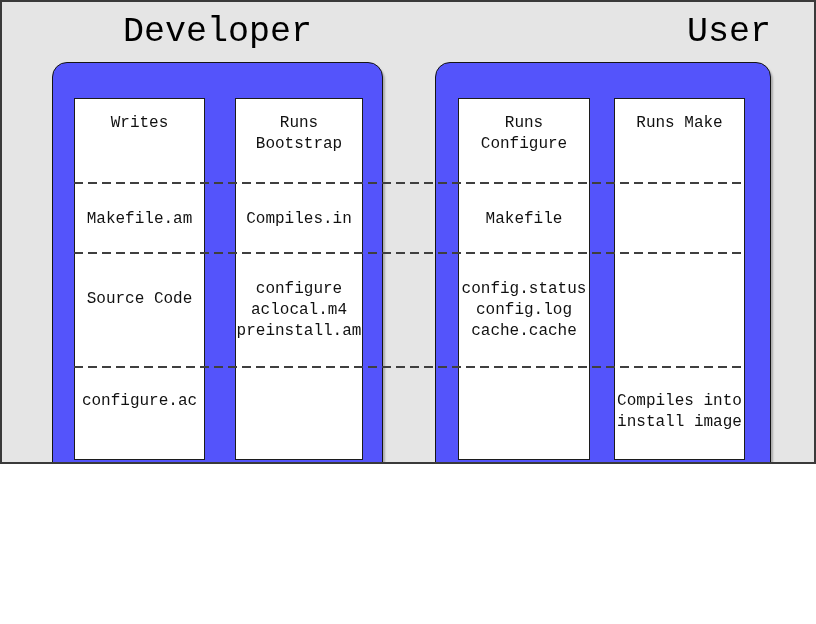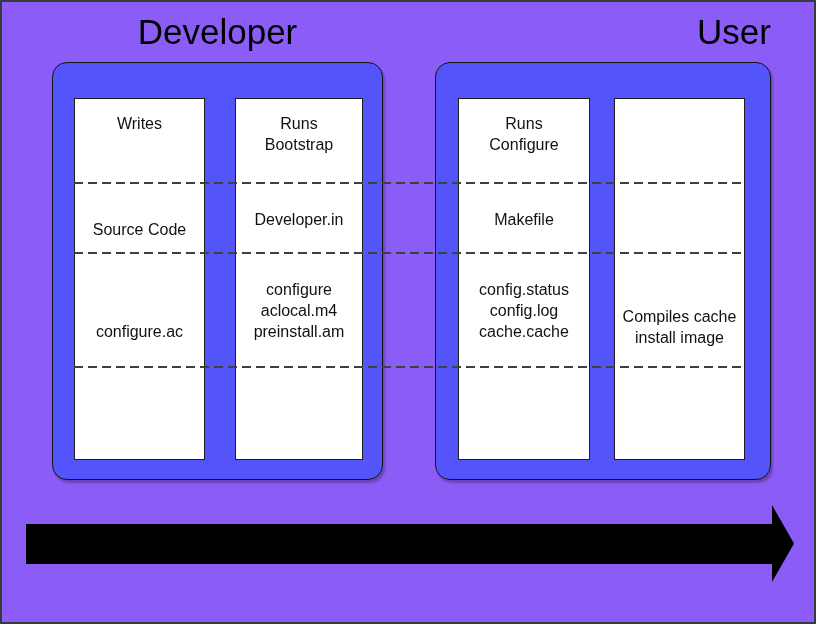--- a/index.html
+++ b/index.html
@@ -1,23 +1,23 @@
 <!DOCTYPE html>
 <html><head>
 <meta charset="utf-8">
 <style>
   html, body { margin: 0; padding: 0; background: #ffffff; }
   #canvas {
     position: relative;
     width: 816px;
-    height: 624px;
+    height: 464px;
     box-sizing: border-box;
     border: 2px solid #3a3a3a;
-    background: #8b5cf6;
-    font-family: Liberation Sans, sans-serif;
+    background: #e5e5e5;
+    font-family: Liberation Mono, monospace;
     overflow: hidden;
   }
   .title {
     position: absolute;
     top: 8px;
     height: 44px;
     line-height: 44px;
     font-size: 35px;
     color: #000000;
     text-align: center;
@@ -98,48 +98,50 @@
 <div id="canvas">
 
   <div class="title" id="title-dev">Developer</div>
   <div class="title" id="title-user">User</div>
 
   <div class="bluebox" id="box-dev"></div>
   <div class="bluebox" id="box-user"></div>
 
   <div class="col" id="col-d1">
     <div class="cell h1 r1">Writes</div>
+    <div class="cell h2">Makefile.am</div>
     <div class="cell h4">Source Code</div>
     <div class="cell h3">configure.ac</div>
   </div>
 
   <div class="col" id="col-d2">
     <div class="cell h1 r1">Runs
 Bootstrap</div>
-    <div class="cell h2">Developer.in</div>
+    <div class="cell h2">Compiles.in</div>
     <div class="cell h3">configure
 aclocal.m4
 preinstall.am</div>
     <div class="cell h4"></div>
   </div>
 
   <div class="col" id="col-u1">
     <div class="cell h1 r1">Runs
 Configure</div>
     <div class="cell h2">Makefile</div>
     <div class="cell h3">config.status
 config.log
 cache.cache</div>
     <div class="cell h4"></div>
   </div>
 
   <div class="col" id="col-u2">
+    <div class="cell h1 r1">Runs Make</div>
     <div class="cell h2"></div>
     <div class="cell h3"></div>
-    <div class="cell h4">Compiles cache
+    <div class="cell h4">Compiles into
 install image</div>
   </div>
 
   <div class="dash" id="dash-1"></div>
   <div class="dash" id="dash-2"></div>
   <div class="dash" id="dash-3"></div>
 
   <svg id="flow-arrow" width="770" height="78" viewBox="0 0 770 78">
     <polygon points="0,19 746,19 746,0 768,38.5 746,77 746,59 0,59" fill="#000000"></polygon>
   </svg>

